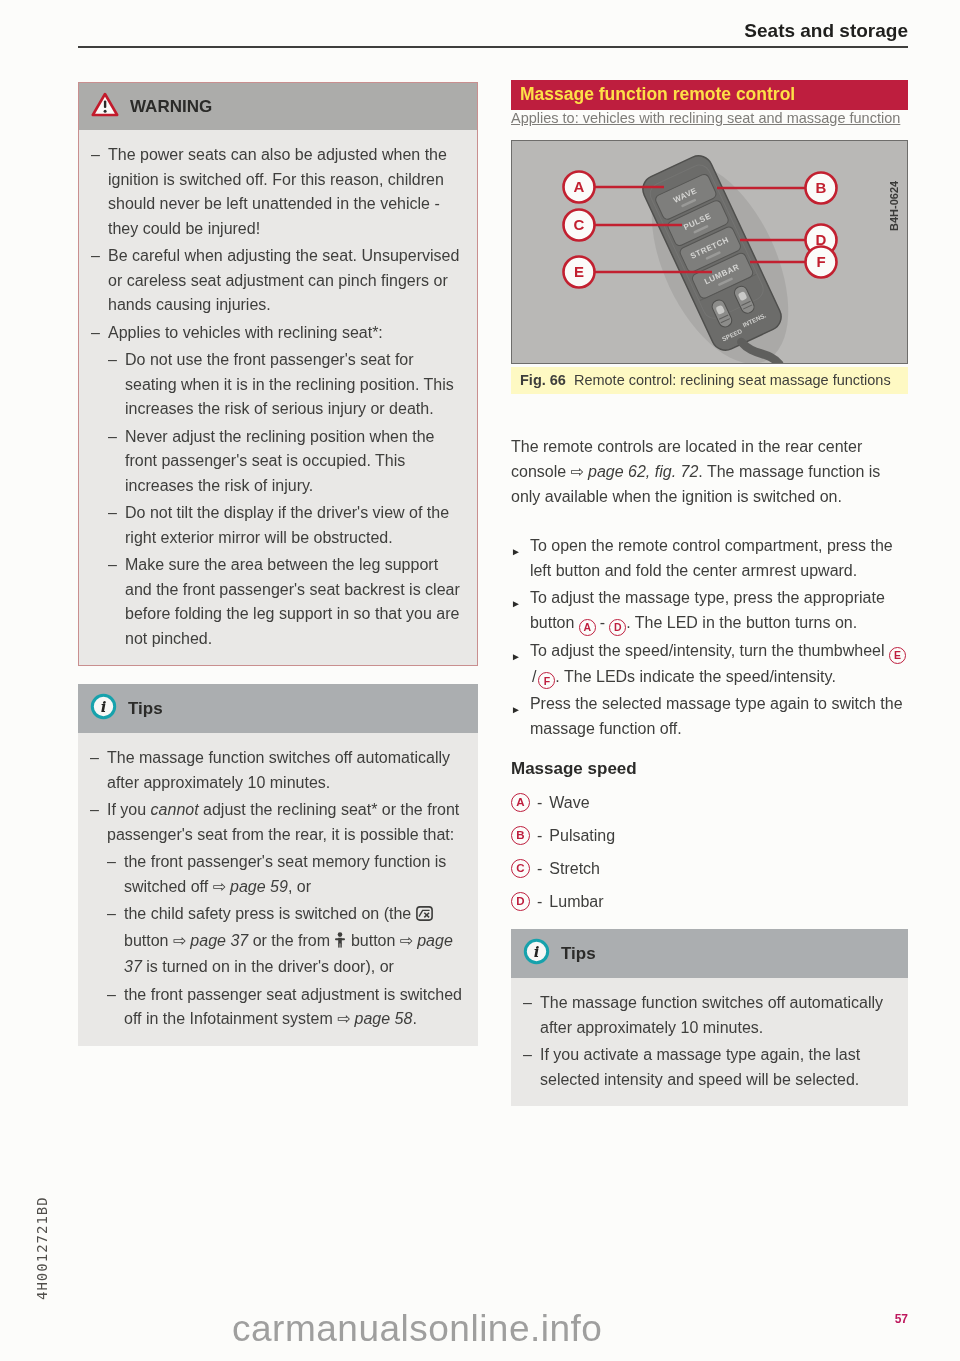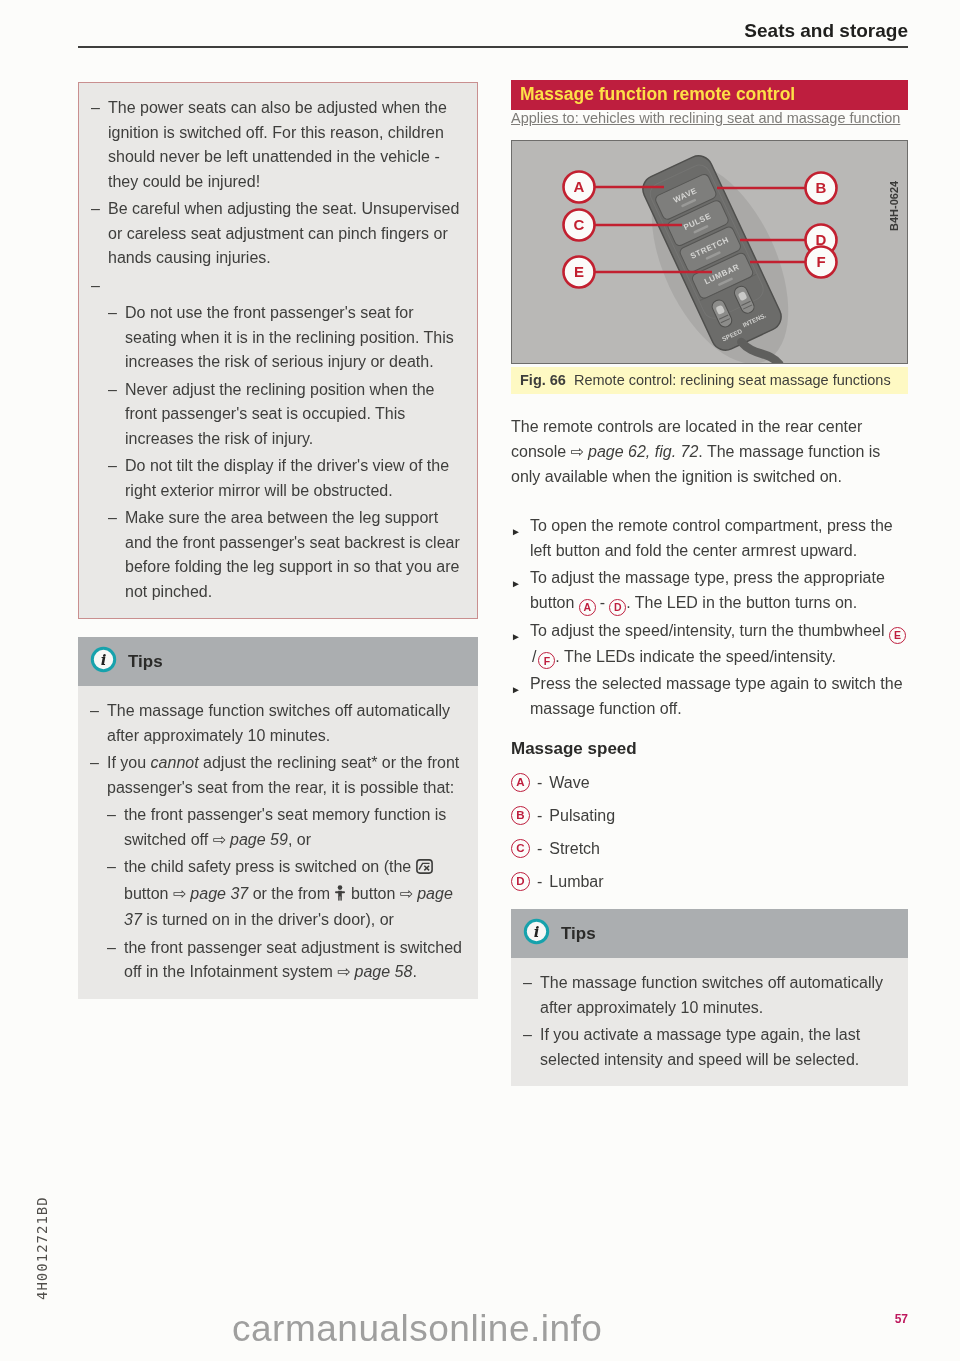--- a/index.html
+++ b/index.html
@@ -31,21 +31,21 @@
 
   .inline-icon { display:inline-block; vertical-align:-2px; }
 
   
   .red-bar { background:#BE1E3E; color:#fde047; font-size:17.5px; font-weight:bold; padding:4px 9px 5px 9px; }
   .applies { font-size:14.5px; color:#7E7C78;text-decoration:underline; }
   .figure { position:relative; margin-top:14px; width:397px; height:224px; background:#B9B8B6; border:1px solid #6E6D6B; }
   .fig-caption { margin-top:3px; background:#fef9c3; padding:5px 9px 6px 9px; font-size:14.5px; color:#3E3E3C; }
   .fig-caption b { margin-right:8px; }
 
-  .para { margin-top:20px; font-size:16px; line-height:25px; }
+  .para { margin-top:40px; font-size:16px; line-height:25px; }
   .steps { margin-top:24px; }
   .step { display:flex; gap:9px; font-size:16px; line-height:25px; margin-top:2px; }
   .step .tri { flex:none; font-size:10px; padding-top:6px; color:#2B2B29; }
 
   .cl {
     display:inline-flex; align-items:center; justify-content:center;
     width:17px; height:17px; border:1.4px solid #BE1E3E; border-radius:50%;
     color:#BE1E3E; font-size:10.5px; font-weight:bold; line-height:1; vertical-align:-3px;
     background:#FCFCFA;
   }
@@ -74,31 +74,42 @@
 <body>
 
 <div class="page">
 
   <div class="page-header">Seats and storage</div>
   <div class="rule"></div>
 
   <div class="col-left">
 
     <div class="warning-box">
+      <div class="box-head">
+        <span class="inline-icon">
+          <svg width="28" height="25" viewBox="0 0 28 25">
+            <path d="M14 2 L26.2 23 L1.8 23 Z" fill="#FBFBF9" stroke="#C21B2C" stroke-width="2.6" stroke-linejoin="round"></path>
+            <rect x="12.9" y="8.5" width="2.4" height="7.5" rx="1.1" fill="#2B2B29"></rect>
+            <circle cx="14.1" cy="19.3" r="1.5" fill="#2B2B29"></circle>
+          </svg>
+        </span>
+        <span class="box-title">WARNING</span>
+      </div>
       <div class="box-body">
         <div class="ditem">
           <span class="dash">–</span>
           <span class="itext">The power seats can also be adjusted when the ignition is switched off. For this reason, children should never be left unattended in the vehicle - they could be injured!</span>
         </div>
         <div class="ditem">
           <span class="dash">–</span>
           <span class="itext">Be careful when adjusting the seat. Unsupervised or careless seat adjustment can pinch fingers or hands causing injuries.</span>
         </div>
         <div class="ditem">
           <span class="dash">–</span>
+          <span class="itext">Applies to vehicles with reclining seat*:</span>
         </div>
         <div class="ditem sub">
           <span class="dash">–</span>
           <span class="itext">Do not use the front passenger's seat for seating when it is in the reclining position. This increases the risk of serious injury or death.</span>
         </div>
         <div class="ditem sub">
           <span class="dash">–</span>
           <span class="itext">Never adjust the reclining position when the front passenger's seat is occupied. This increases the risk of injury.</span>
         </div>
         <div class="ditem sub">

